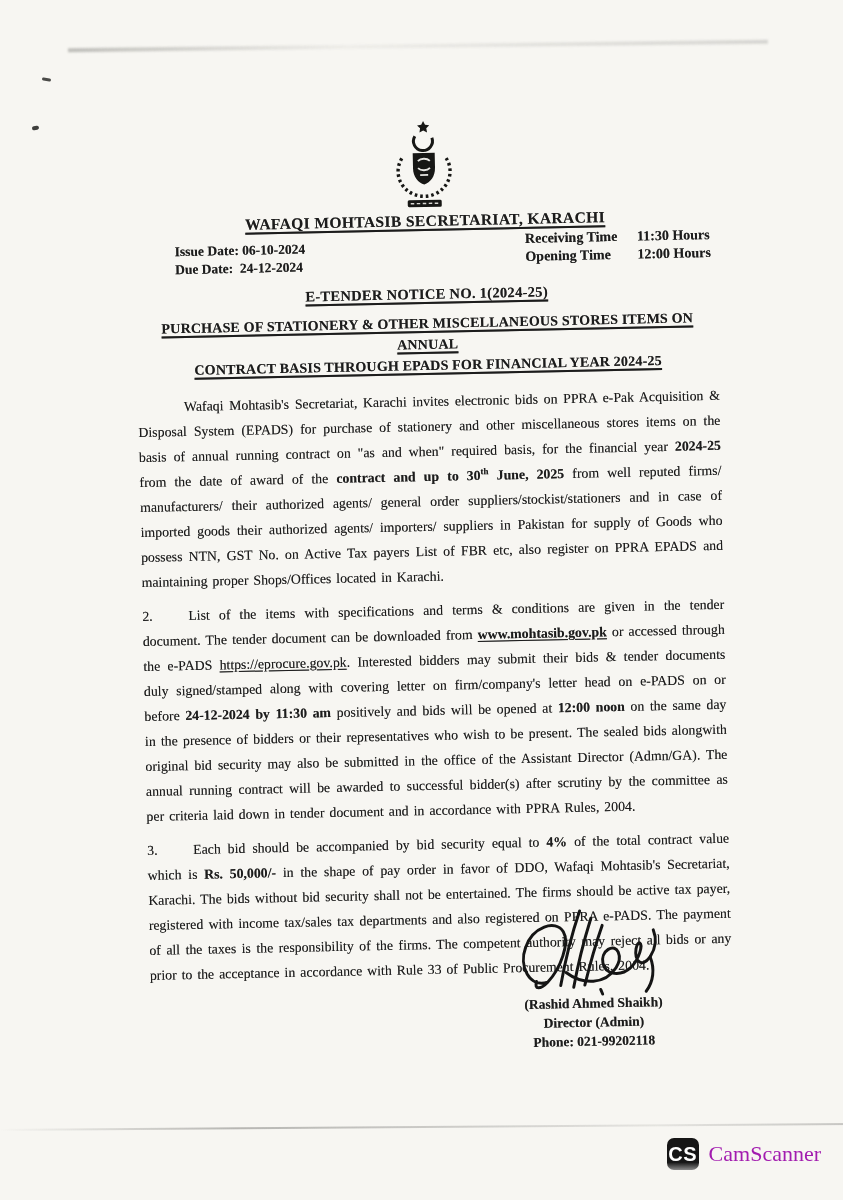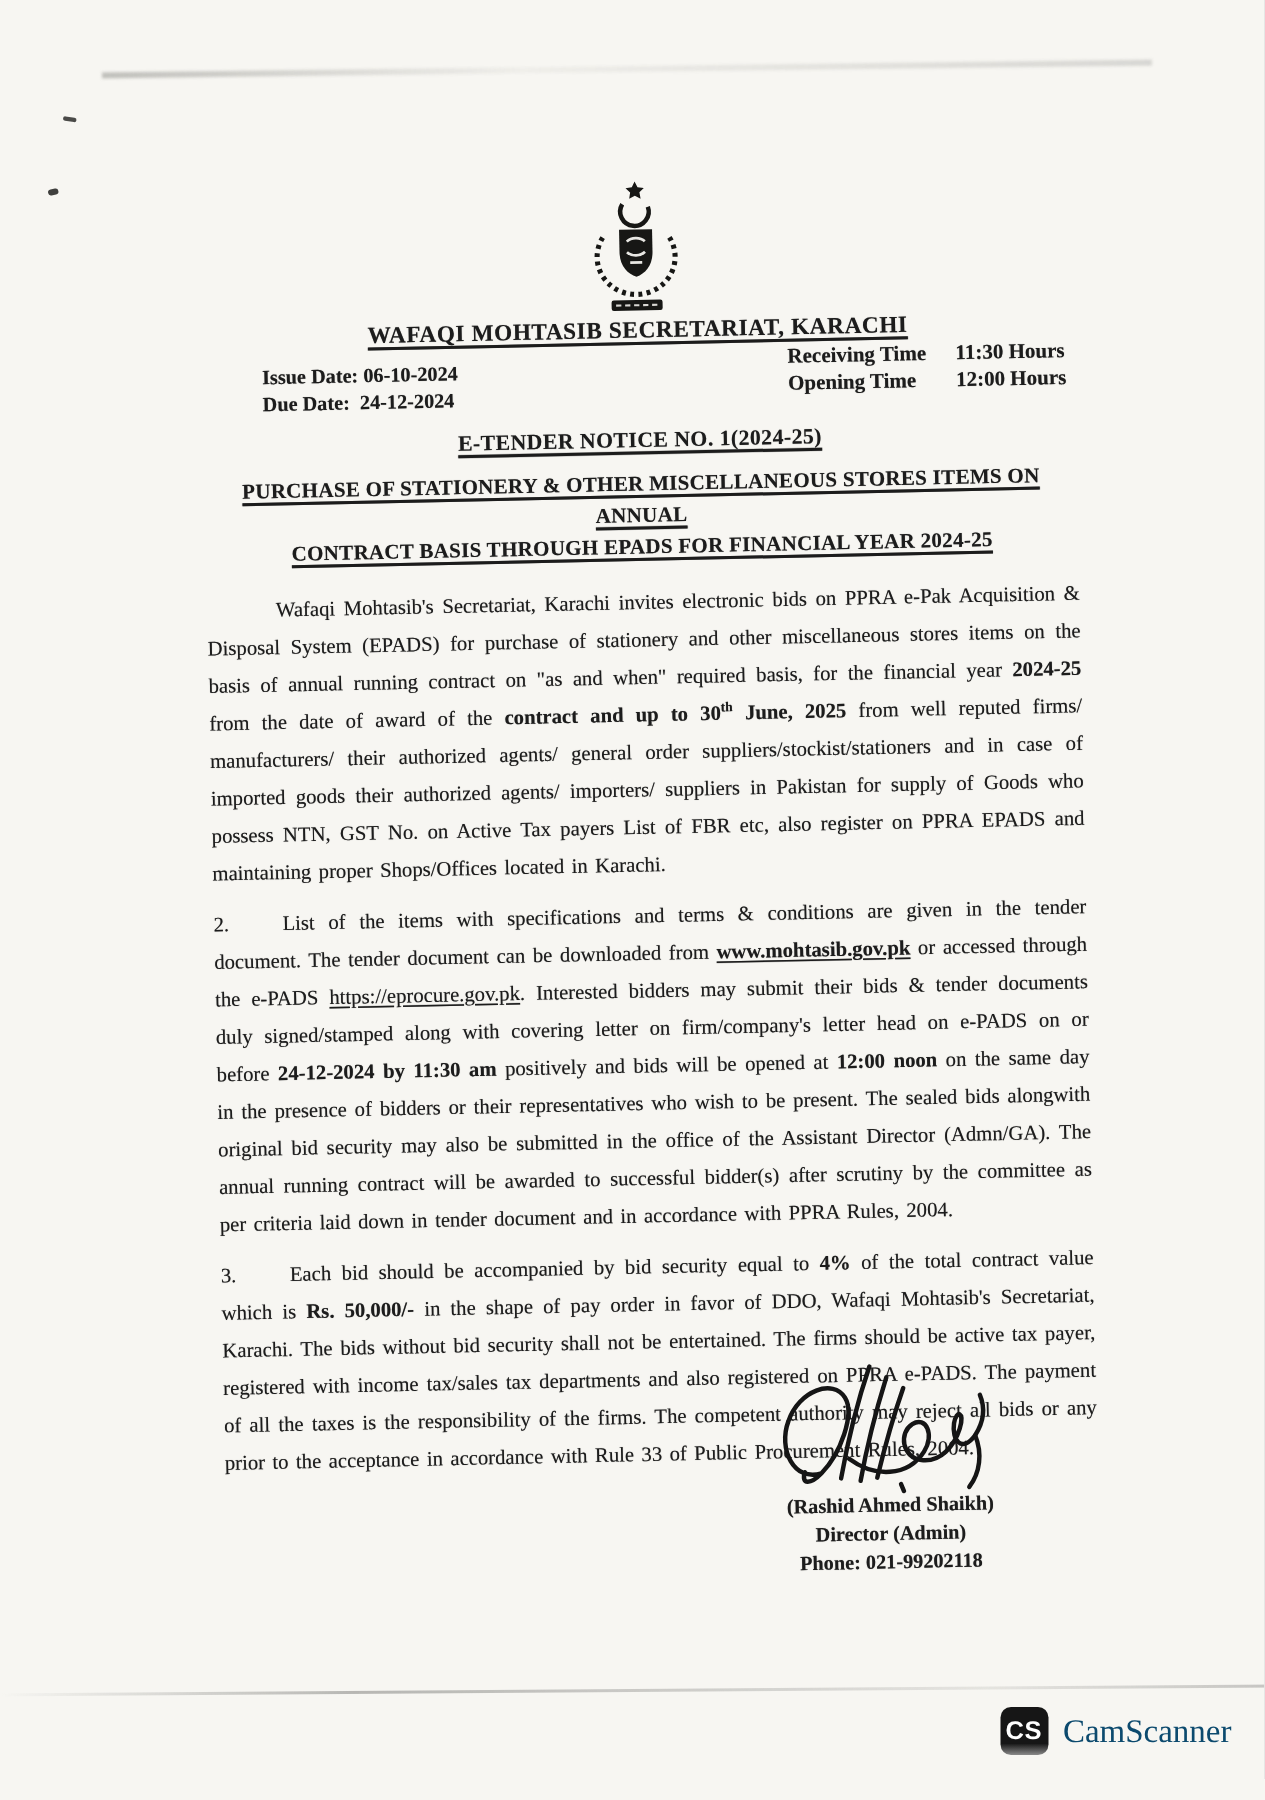--- a/index.html
+++ b/index.html
@@ -55,24 +55,24 @@
 
   .sig-area{width:250px;margin:-88px 14px 0 auto;text-align:center;}
   .sig-svg{display:block;margin:0 auto -8px auto;}
   .sig-line{font-weight:bold;font-size:13.5px;line-height:19px;}
 
   
   .cs-badge{position:absolute;right:22px;bottom:30px;display:flex;align-items:center;gap:10px;}
   .cs-icon{
     width:32px;height:32px;border-radius:7px;
     background:linear-gradient(180deg,#161616 0%,#161616 76%,#8a8a8a 100%);
-    color:#fff;font-family:"Liberation Sans",sans-serif;font-weight:bold;font-size:17px;
+    color:#fff;font-family:"Liberation Sans",sans-serif;font-weight:bold;font-size:20px;
     display:flex;align-items:center;justify-content:center;letter-spacing:.5px;
   }
-  .cs-label{font-family:"Liberation Serif",serif;font-size:22px;color:#0c4a6e;}
+  .cs-label{font-family:"Liberation Serif",serif;font-size:22px;color:#a21caf;}
 </style>
 </head>
 <body>
 
 <div class="page">
 
   <div class="smudge-top"></div>
   <div class="mark-1"></div>
   <div class="mark-2"></div>
   <div class="fold-line"></div>

